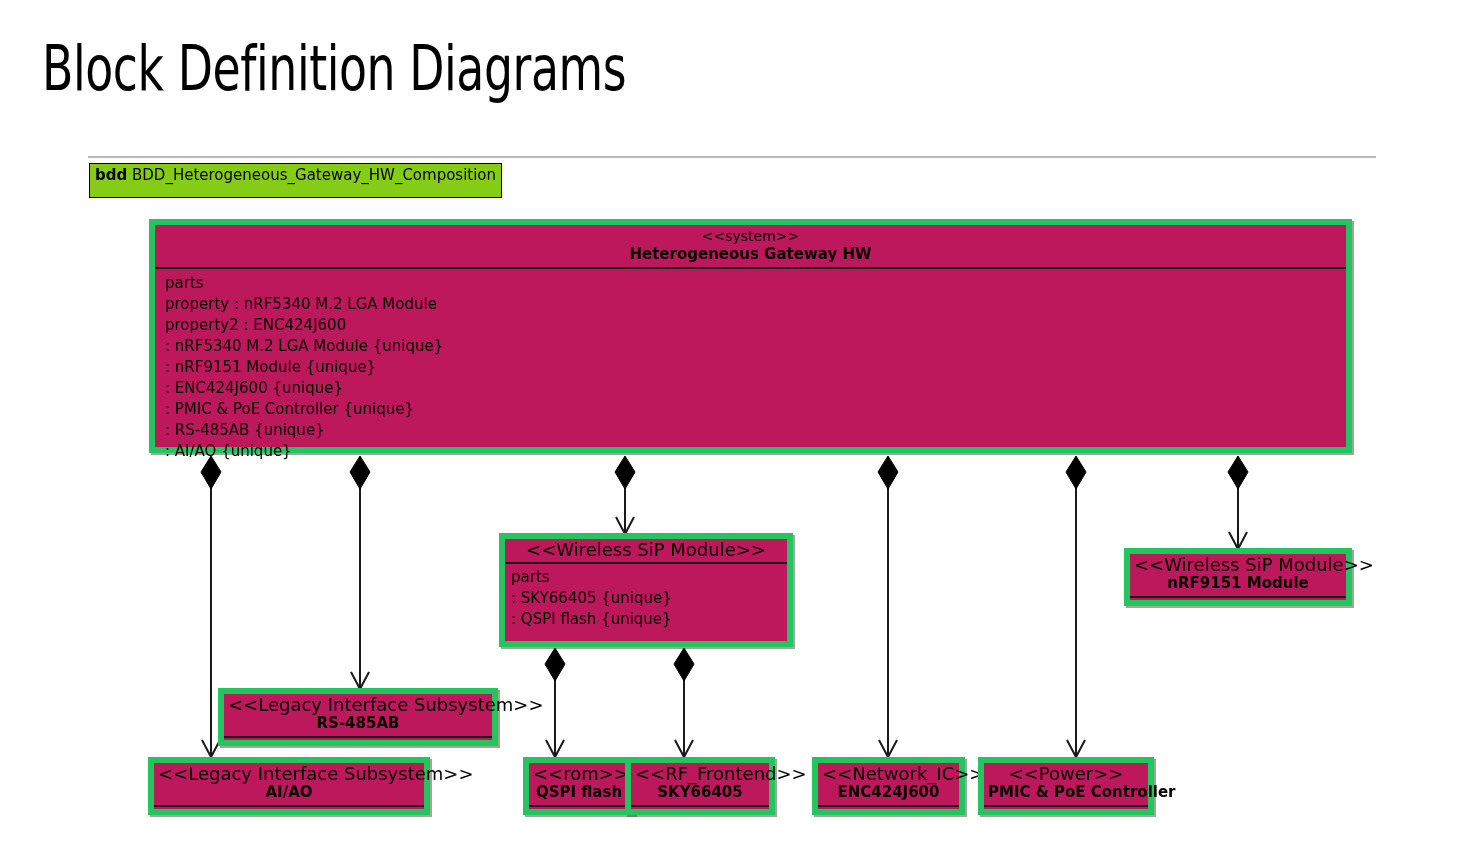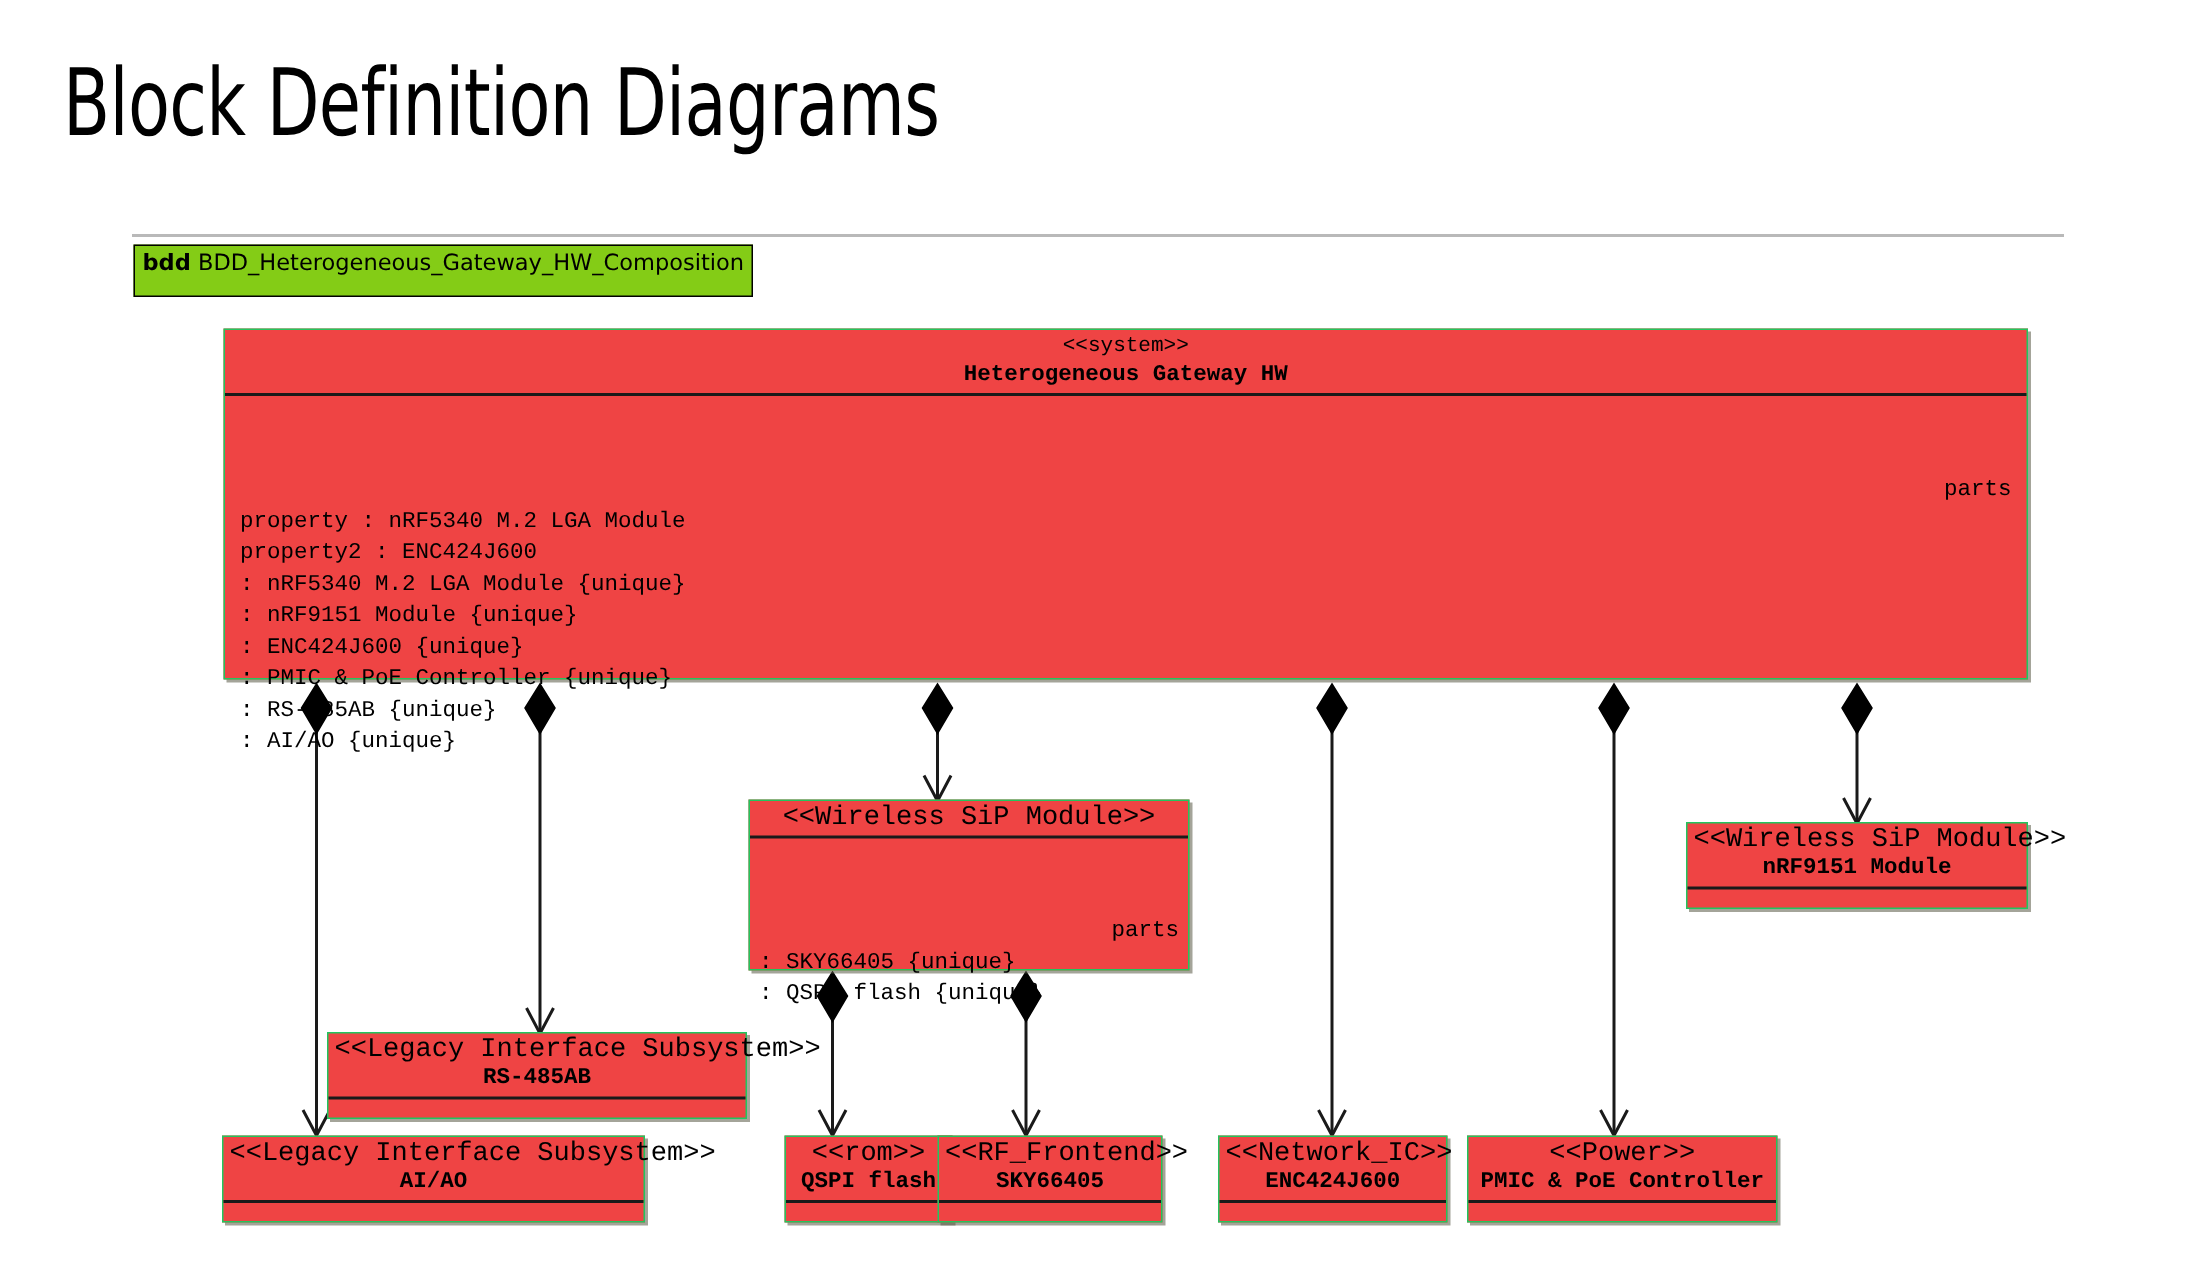--- a/index.html
+++ b/index.html
@@ -53,24 +53,23 @@
     line-height: 21px;
     white-space: nowrap;
     box-sizing: border-box;
   }
   .frame-tab .kw { font-weight: bold; }
 
   
   .block {
     position: absolute;
     box-sizing: border-box;
-    background: #ef4444;
-    border: 1px solid #22c55e;
+    background: #be185d;
+    border: 6px solid #22c55e;
     box-shadow: 2px 2px 0 rgba(90,90,70,0.55);
-    font-family: Liberation Mono, monospace;
   }
   .block .hdr {
     text-align: center;
     padding: 2px 4px 3px 4px;
     box-sizing: border-box;
   }
   .block .hdr .stereo {
     font-size: 18px;
     line-height: 18px;
     font-weight: 400;
@@ -84,24 +83,23 @@
   }
   .block .sep {
     height: 0;
     border-top: 2px solid #1a1a1a;
   }
   .block .compartment {
     box-sizing: border-box;
     padding: 3px 6px 4px 6px;
   }
   .block .compartment .caption {
-    text-align: right;
+    text-align: left;
     font-size: 15px;
     line-height: 21px;
-    margin-top: 48px;
   }
   .block .compartment .prop {
     text-align: left;
     font-size: 15px;
     line-height: 21px;
     white-space: nowrap;
   }
   .block .empty-comp {
     box-sizing: border-box;
     height: 19px;
@@ -249,20 +247,20 @@
 
 <div class="block" id="block-enc424j600" style="left:812px; top:757px; width:153px; height:58px;">
   <div class="hdr">
     <div class="stereo">&lt;&lt;Network_IC&gt;&gt;</div>
     <div class="name">ENC424J600</div>
   </div>
   <div class="sep"></div>
   <div class="empty-comp"></div>
 </div>
 
-<div class="block" id="block-pmic" style="left:978px; top:757px; width:207px; height:58px;">
+<div class="block" id="block-pmic" style="left:978px; top:757px; width:176px; height:58px;">
   <div class="hdr">
     <div class="stereo">&lt;&lt;Power&gt;&gt;</div>
     <div class="name">PMIC &amp; PoE Controller</div>
   </div>
   <div class="sep"></div>
   <div class="empty-comp"></div>
 </div>
 
 </body></html>

